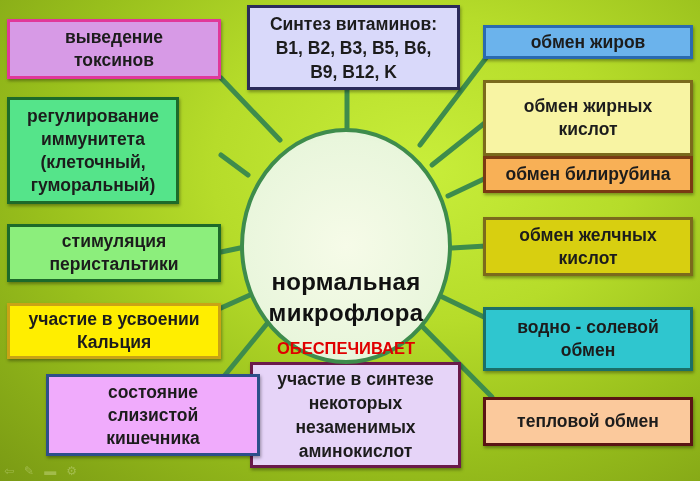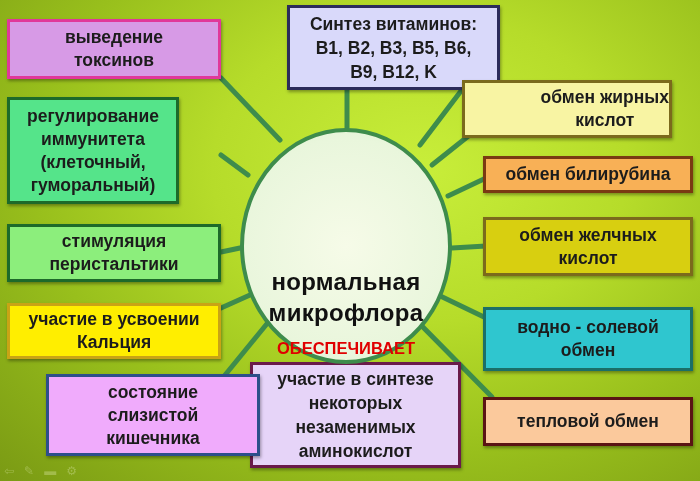--- a/index.html
+++ b/index.html
@@ -51,21 +51,21 @@
 
       <line x1="486" y1="58" x2="420" y2="145"></line>
       <line x1="486" y1="122" x2="432" y2="165"></line>
       <line x1="486" y1="178" x2="448" y2="196"></line>
       <line x1="486" y1="246" x2="452" y2="248"></line>
       <line x1="486" y1="318" x2="432" y2="292"></line>
       <line x1="492" y1="397" x2="412" y2="316"></line>
     </g>
   </svg>
 
-  <div class="box" style="left:247px; top:5px; width:213px; height:85px; background:#d9d9fa; border-color:#2b2b5a; font-size:17.5px; line-height:24px;margin-left:40px;">
+  <div class="box" style="left:247px; top:5px; width:213px; height:85px; background:#d9d9fa; border-color:#2b2b5a; font-size:17.5px; line-height:24px;">
     <span>Синтез витаминов:
 B1, B2, B3, B5, B6,
 B9, B12, K</span>
   </div>
 
   <div class="box" style="left:250px; top:362px; width:211px; height:106px; background:#e6d4f8; border-color:#6a1a4a; line-height:24px;">
     <span>участие в синтезе
 некоторых
 незаменимых
 аминокислот</span>
@@ -88,21 +88,24 @@
   <div class="box" style="left:7px; top:303px; width:214px; height:56px; background:#ffee00; border-color:#c9a415;">
     <span>участие в усвоении
 Кальция</span>
   </div>
   <div class="box" style="left:7px; top:374px; width:214px; height:82px; background:#f0abfc; border-color:#2d4f8a;margin-left:39px;">
     <span>состояние
 слизистой
 кишечника</span>
   </div>
 
-  <div class="box" style="left:462px; top:80px; width:210px; height:58px; background:#f8f4a3; border-color:#7b6a1c;justify-content:flex-end;">
+  <div class="box" style="left:483px; top:25px; width:210px; height:34px; background:#6bb3ec; border-color:#2a6ab0;">
+    <span>обмен жиров</span>
+  </div>
+  <div class="box" style="left:483px; top:80px; width:210px; height:76px; background:#f8f4a3; border-color:#7b6a1c;">
     <span>обмен жирных
 кислот</span>
   </div>
   <div class="box" style="left:483px; top:156px; width:210px; height:37px; background:#f8b056; border-color:#7a3a12;">
     <span>обмен билирубина</span>
   </div>
   <div class="box" style="left:483px; top:217px; width:210px; height:59px; background:#d8cf10; border-color:#7b6a1c;">
     <span>обмен желчных
 кислот</span>
   </div>

